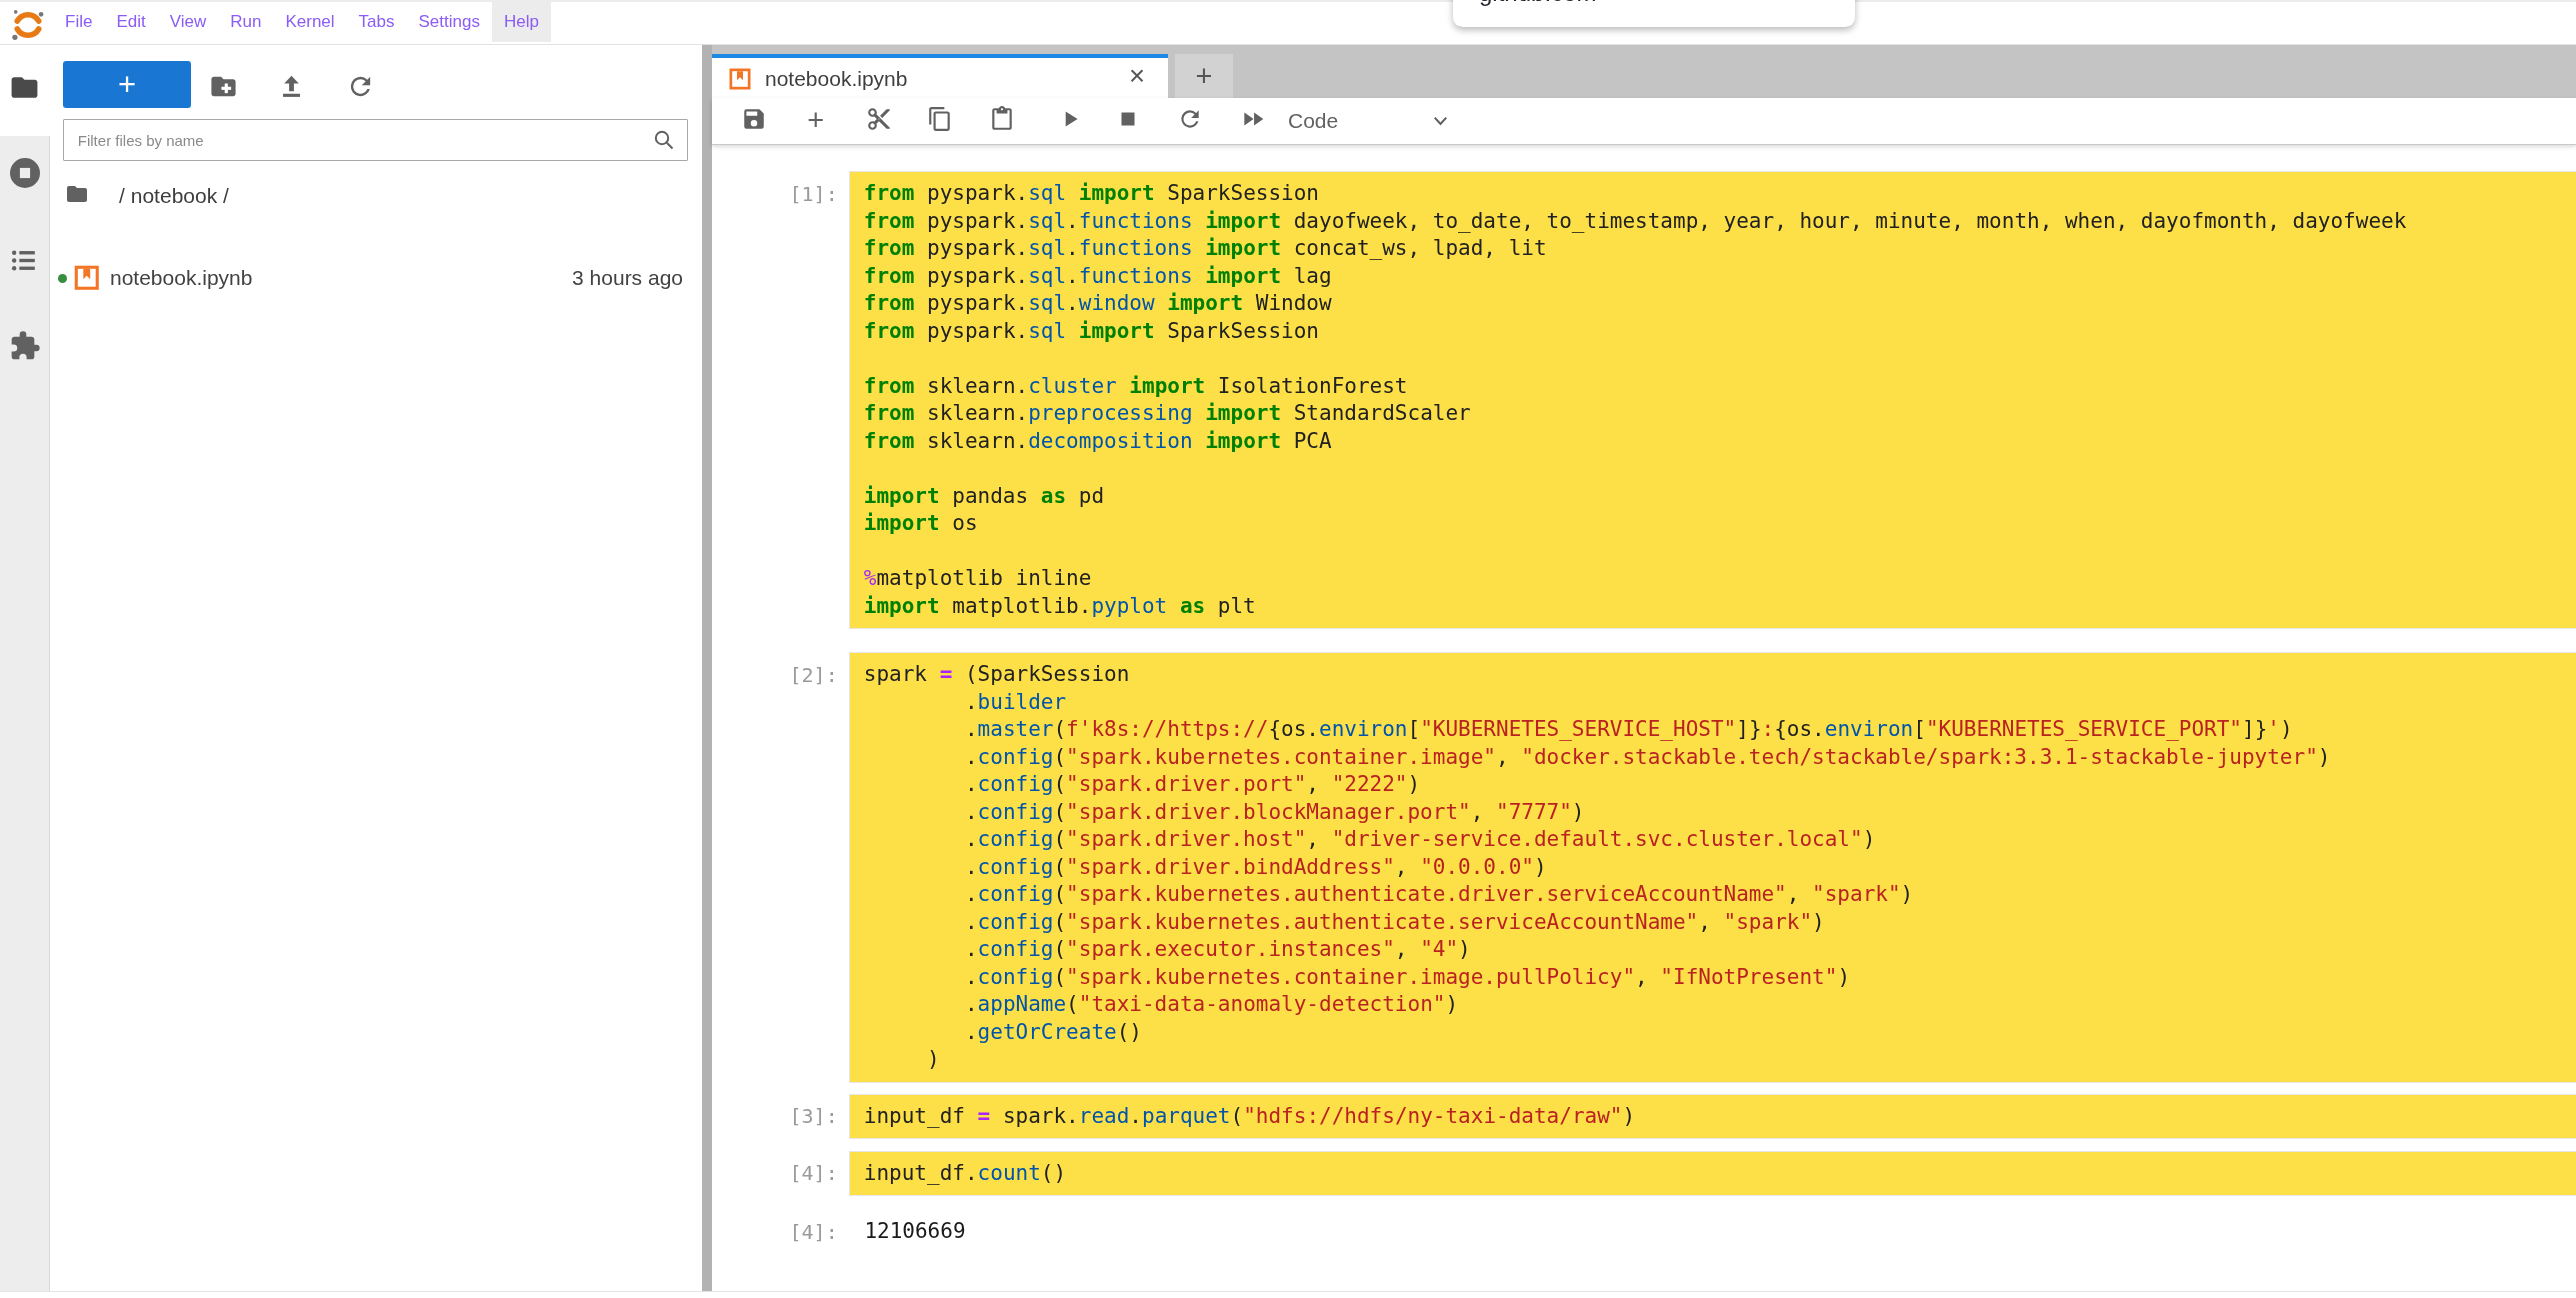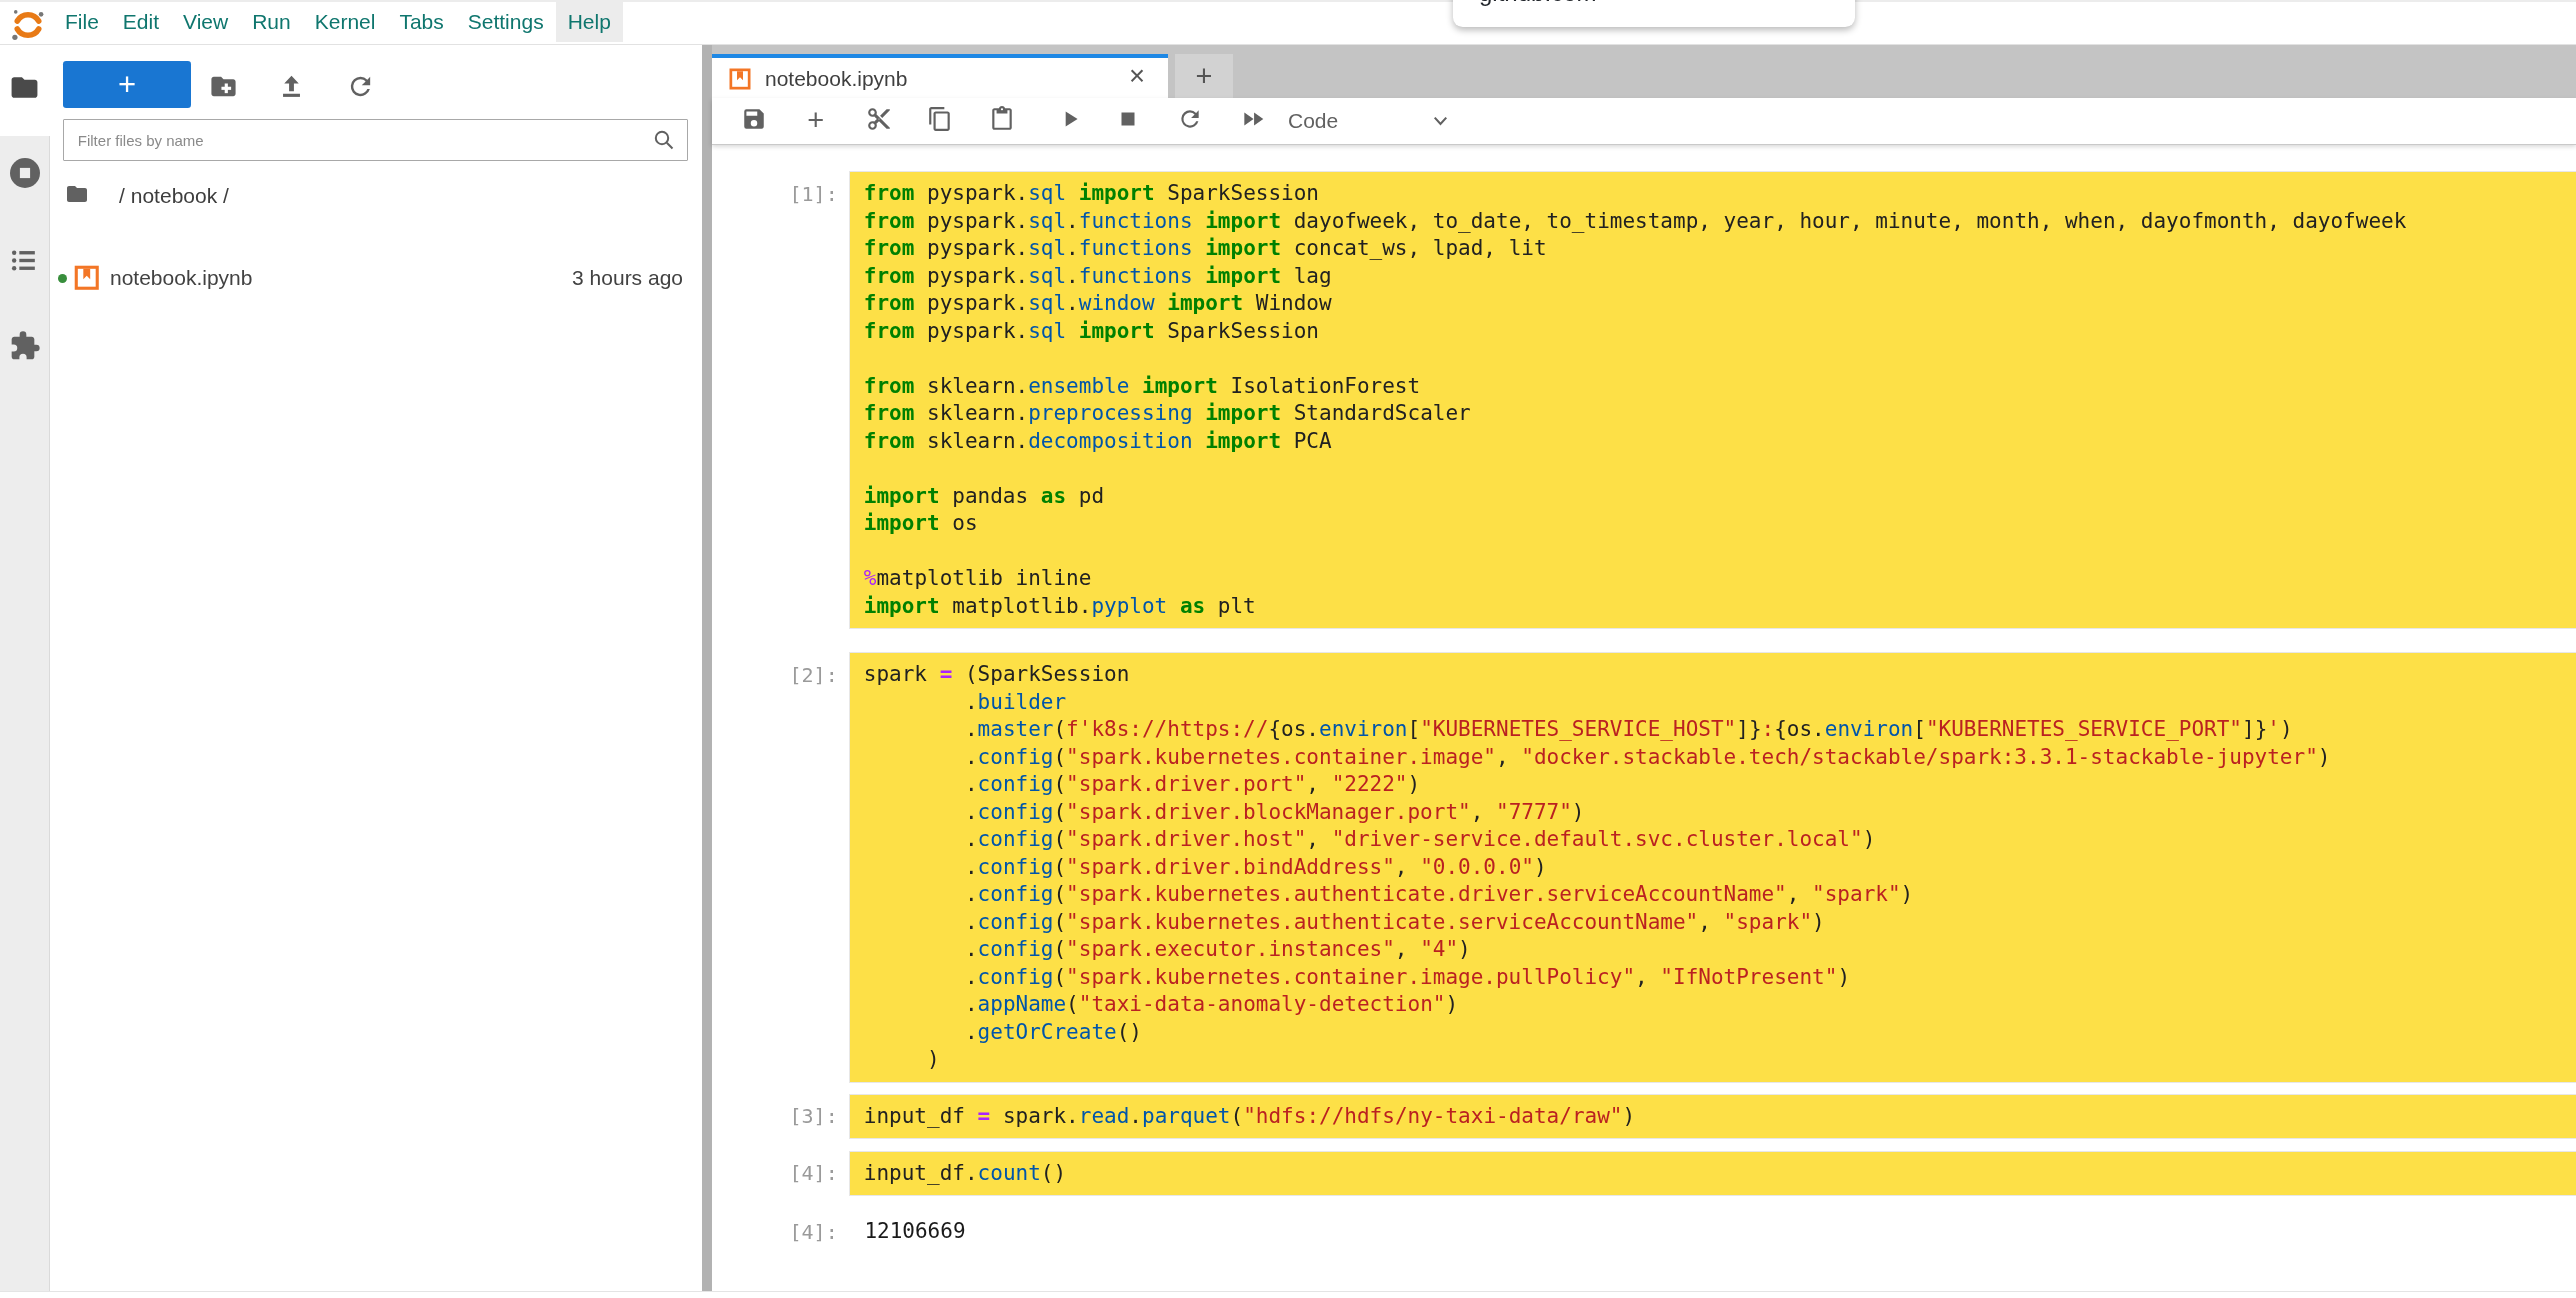--- a/index.html
+++ b/index.html
@@ -4,21 +4,21 @@
 <style>
   html,body{margin:0;padding:0;background:#fff;}
   .canvas{position:relative;width:2576px;height:1299px;background:#fff;overflow:hidden;
           font-family:"Liberation Sans",sans-serif;}
 
   
   .menubar{position:absolute;left:0;top:0;width:2576px;height:45px;background:#fff;
            border-top:2.4px solid #ececec;border-bottom:1.6px solid #e2e2e2;box-sizing:border-box;z-index:5;}
   .logo{position:absolute;left:9.7px;top:4.9px;width:36px;height:36px;}
   .menu-items{position:absolute;left:53px;top:0;height:40px;display:flex;}
-  .mi{padding:0 12px;height:100%;display:flex;align-items:center;font-size:21px;color:#0f766e;cursor:default;}
+  .mi{padding:0 12px;height:100%;display:flex;align-items:center;font-size:17px;color:#8b5cf6;cursor:default;}
   .mi.hl{background:#ececec;}
 
   
   .sidebar{position:absolute;left:0;top:45px;width:50px;height:1246px;background:#ededed;
            border-right:1.6px solid #dadada;box-sizing:border-box;}
   .sb-active{position:absolute;left:0;top:0;width:50px;height:91px;background:#fff;}
   .sb-btn{position:absolute;left:0;width:49px;height:39px;display:flex;align-items:center;justify-content:center;}
 
   
   .filebrowser{position:absolute;left:50px;top:45px;width:651px;height:1246px;background:#fff;}
@@ -311,21 +311,21 @@
           <div class="cellrow" style="margin-bottom: 23px;">
             <div class="prompt">[1]:</div>
             <div class="cellbox">
               <div class="line"><span class="tk-k">from</span><span> pyspark.</span><span class="tk-p">sql</span><span> </span><span class="tk-k">import</span><span> SparkSession</span></div>
               <div class="line"><span class="tk-k">from</span><span> pyspark.</span><span class="tk-p">sql</span><span>.</span><span class="tk-p">functions</span><span> </span><span class="tk-k">import</span><span> dayofweek, to_date, to_timestamp, year, hour, minute, month, when, dayofmonth, dayofweek</span></div>
               <div class="line"><span class="tk-k">from</span><span> pyspark.</span><span class="tk-p">sql</span><span>.</span><span class="tk-p">functions</span><span> </span><span class="tk-k">import</span><span> concat_ws, lpad, lit</span></div>
               <div class="line"><span class="tk-k">from</span><span> pyspark.</span><span class="tk-p">sql</span><span>.</span><span class="tk-p">functions</span><span> </span><span class="tk-k">import</span><span> lag</span></div>
               <div class="line"><span class="tk-k">from</span><span> pyspark.</span><span class="tk-p">sql</span><span>.</span><span class="tk-p">window</span><span> </span><span class="tk-k">import</span><span> Window</span></div>
               <div class="line"><span class="tk-k">from</span><span> pyspark.</span><span class="tk-p">sql</span><span> </span><span class="tk-k">import</span><span> SparkSession</span></div>
               <div class="line"></div>
-              <div class="line"><span class="tk-k">from</span><span> sklearn.</span><span class="tk-p">ensemble</span><span> </span><span class="tk-k">import</span><span> IsolationForest</span></div>
+              <div class="line"><span class="tk-k">from</span><span> sklearn.</span><span class="tk-p">cluster</span><span> </span><span class="tk-k">import</span><span> IsolationForest</span></div>
               <div class="line"><span class="tk-k">from</span><span> sklearn.</span><span class="tk-p">preprocessing</span><span> </span><span class="tk-k">import</span><span> StandardScaler</span></div>
               <div class="line"><span class="tk-k">from</span><span> sklearn.</span><span class="tk-p">decomposition</span><span> </span><span class="tk-k">import</span><span> PCA</span></div>
               <div class="line"></div>
               <div class="line"><span class="tk-k">import</span><span> pandas </span><span class="tk-k">as</span><span> pd</span></div>
               <div class="line"><span class="tk-k">import</span><span> os</span></div>
               <div class="line"></div>
               <div class="line"><span class="tk-m">%</span><span>matplotlib inline</span></div>
               <div class="line"><span class="tk-k">import</span><span> matplotlib.</span><span class="tk-p">pyplot</span><span> </span><span class="tk-k">as</span><span> plt</span></div>
             </div>
           </div>

